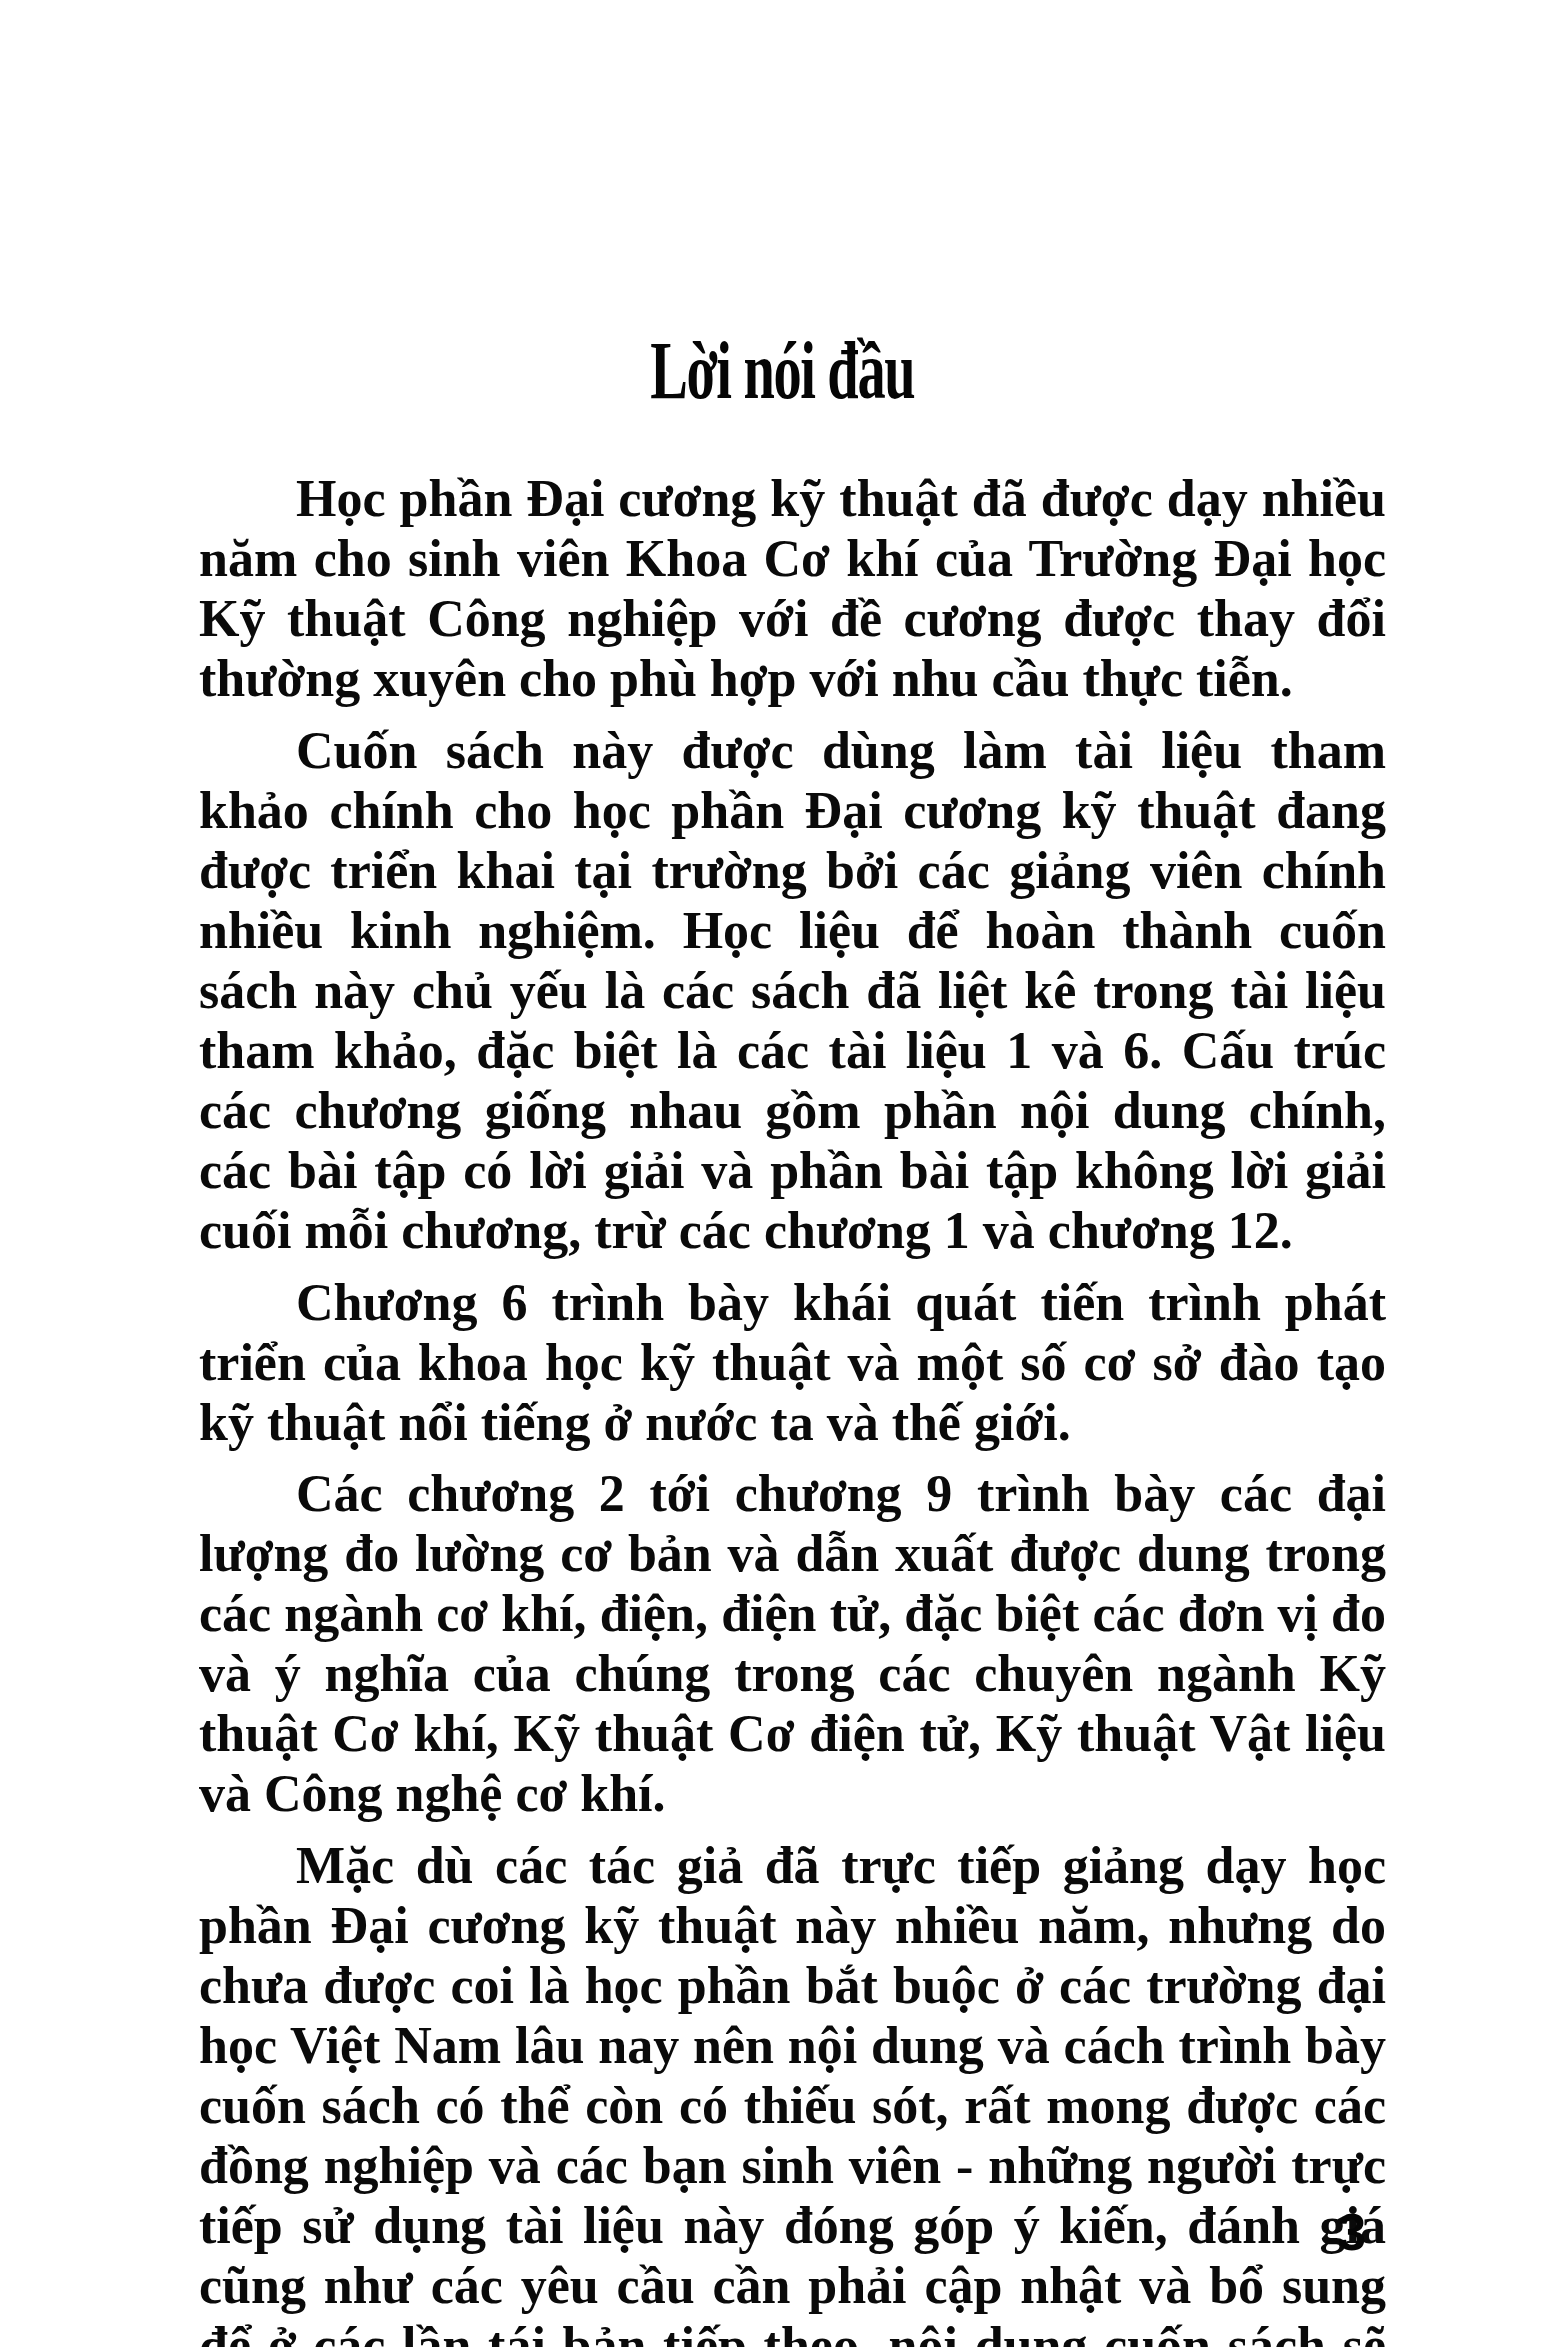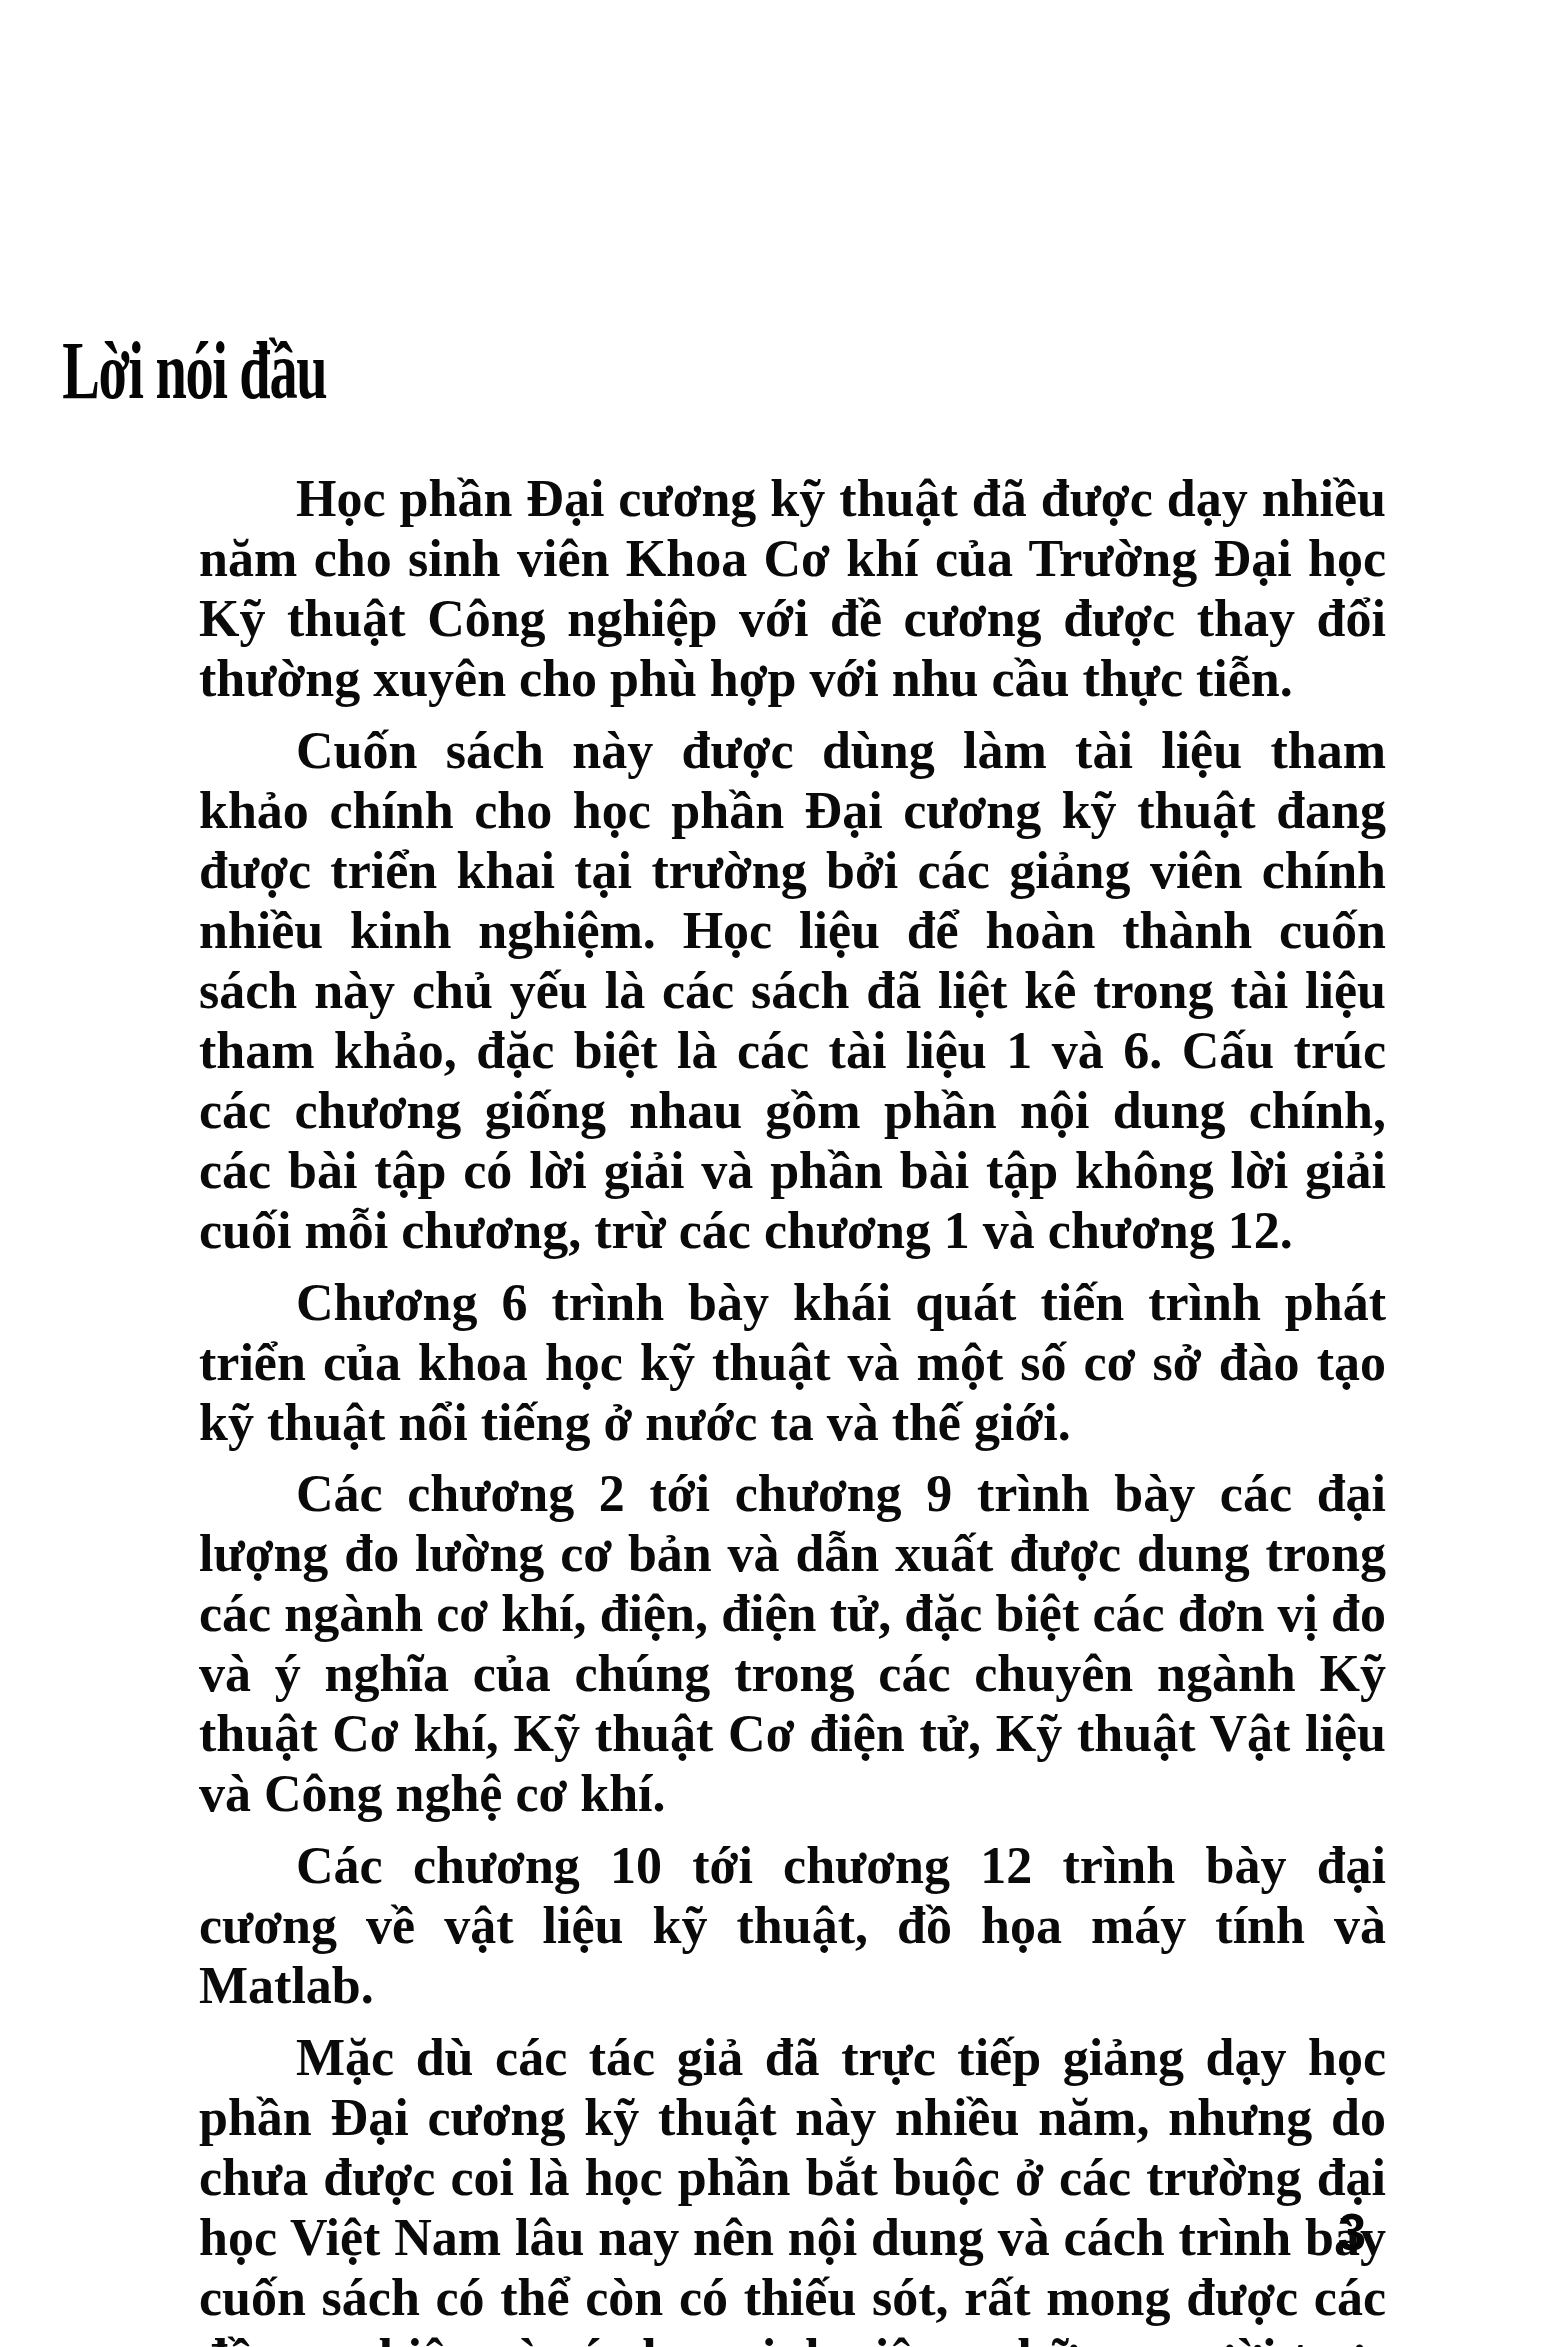--- a/index.html
+++ b/index.html
@@ -15,20 +15,21 @@
     color: #0a0a0a;
     font-family: "Liberation Serif", "DejaVu Serif", serif;
     overflow: hidden;
   }
   .doc-title {
     position: absolute;
     top: 325px;
     left: 0;
     width: 100%;
     margin: 0;
+    text-align: center;
     font-size: 83px;
     font-weight: bold;
     line-height: 1.1;
     color: #050505;
   }
   .doc-title .condense {
     display: inline-block;
     transform: scaleX(0.68);
     transform-origin: 50% 50%;
     letter-spacing: -2px;
@@ -67,20 +68,19 @@
 
   <h1 class="doc-title">
     <span class="condense">Lời nói đầu</span>
   </h1>
 
   <div class="body-text">
     <p>Học phần Đại cương kỹ thuật đã được dạy nhiều năm cho sinh viên Khoa Cơ khí của Trường Đại học Kỹ thuật Công nghiệp với đề cương được thay đổi thường xuyên cho phù hợp với nhu cầu thực tiễn.</p>
     <p>Cuốn sách này được dùng làm tài liệu tham khảo chính cho học phần Đại cương kỹ thuật đang được triển khai tại trường bởi các giảng viên chính nhiều kinh nghiệm. Học liệu để hoàn thành cuốn sách này chủ yếu là các sách đã liệt kê trong tài liệu tham khảo, đặc biệt là các tài liệu 1 và 6. Cấu trúc các chương giống nhau gồm phần nội dung chính, các bài tập có lời giải và phần bài tập không lời giải cuối mỗi chương, trừ các chương 1 và chương 12.</p>
     <p>Chương 6 trình bày khái quát tiến trình phát triển của khoa học kỹ thuật và một số cơ sở đào tạo kỹ thuật nổi tiếng ở nước ta và thế giới.</p>
     <p>Các chương 2 tới chương 9 trình bày các đại lượng đo lường cơ bản và dẫn xuất được dung trong các ngành cơ khí, điện, điện tử, đặc biệt các đơn vị đo và ý nghĩa của chúng trong các chuyên ngành Kỹ thuật Cơ khí, Kỹ thuật Cơ điện tử, Kỹ thuật Vật liệu và Công nghệ cơ khí.</p>
-    <p>Các chương 10 tới chương 12 trình bày đại cương về vật liệu kỹ thuật, đồ họa máy tính và Matlab.</p>
     <p>Mặc dù các tác giả đã trực tiếp giảng dạy học phần Đại cương kỹ thuật này nhiều năm, nhưng do chưa được coi là học phần bắt buộc ở các trường đại học Việt Nam lâu nay nên nội dung và cách trình bày cuốn sách có thể còn có thiếu sót, rất mong được các đồng nghiệp và các bạn sinh viên - những người trực tiếp sử dụng tài liệu này đóng góp ý kiến, đánh giá cũng như các yêu cầu cần phải cập nhật và bổ sung để ở các lần tái bản tiếp theo, nội dung cuốn sách sẽ được hoàn thiện hơn. Mọi góp ý xin gửi về Khoa Cơ khí hay đại diện nhóm tác</p>
   </div>
 
   <div class="page-number">3</div>
 
 </div>
 
 
 </body></html>

